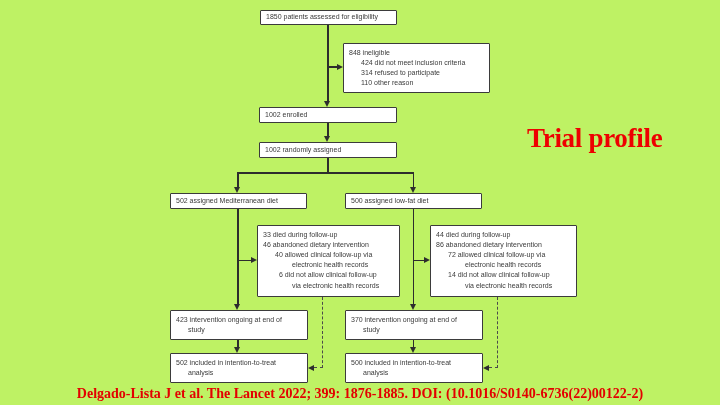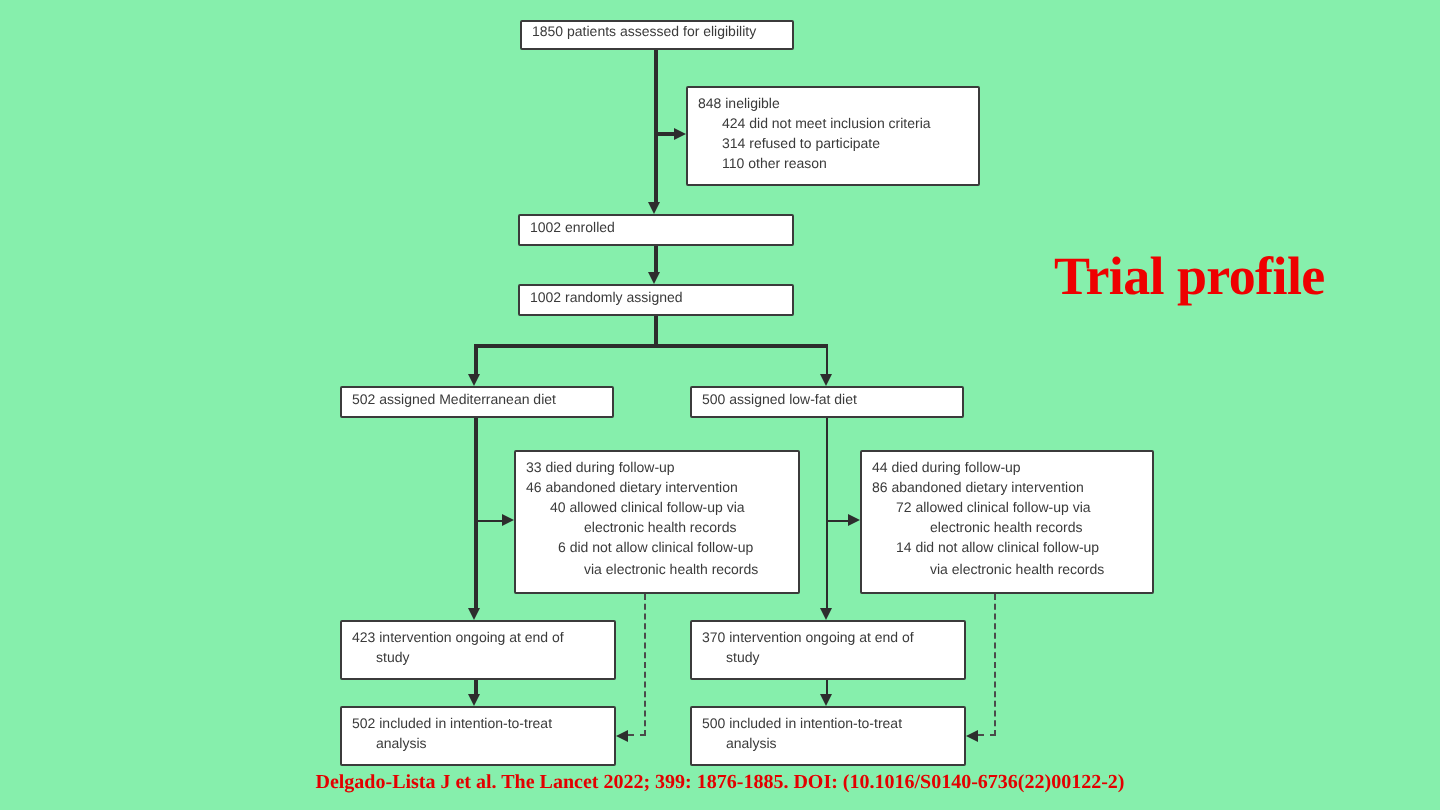--- a/index.html
+++ b/index.html
@@ -1,16 +1,16 @@
 <!DOCTYPE html>
 <html><head>
 <meta charset="utf-8">
 <style>
   html,body{margin:0;padding:0;background:#fff;}
-  .stage{position:relative;width:720px;height:405px;background:#86efac;overflow:hidden;
+  .stage{position:relative;width:720px;height:405px;background:#bef264;overflow:hidden;
          font-family:"Liberation Sans",sans-serif;}
   
   .node{position:absolute;background:#fff;border:1.3px solid #3b3b3b;border-radius:1px;
         color:#3a3a3a;font-size:7px;box-sizing:border-box;}
   .node.one{display:flex;align-items:center;}
   .node.multi{padding-top:3.5px;}
   .ln{line-height:10.2px;white-space:nowrap;}
   .l0{padding-left:5px;}
   .l1{padding-left:17px;}
   .l1b{padding-left:21px;}
@@ -23,21 +23,21 @@
   .ad{position:absolute;width:0;height:0;border-left:3.5px solid transparent;
       border-right:3.5px solid transparent;border-top:6px solid #2d2d2d;}
   .ar{position:absolute;width:0;height:0;border-top:3.5px solid transparent;
       border-bottom:3.5px solid transparent;border-left:6px solid #2d2d2d;}
   .al{position:absolute;width:0;height:0;border-top:3.5px solid transparent;
       border-bottom:3.5px solid transparent;border-right:6px solid #2d2d2d;}
   
   .title{position:absolute;left:527px;top:123px;font-family:"Liberation Serif",serif;
          font-weight:bold;font-size:27px;letter-spacing:-0.3px;color:#ee0000;white-space:nowrap;}
   .citation{position:absolute;left:0;top:386px;width:720px;text-align:center;
-            font-family:"Liberation Serif",serif;font-weight:bold;font-size:10px;color:#e30000;}
+            font-family:"Liberation Serif",serif;font-weight:bold;font-size:14px;color:#e30000;}
 </style>
 </head>
 <body>
 
 <div class="stage">
 
   <div class="node one" style="left:260px;top:10px;width:137px;height:15px">
     <div class="ln l0">1850 patients assessed for eligibility</div>
   </div>
 

